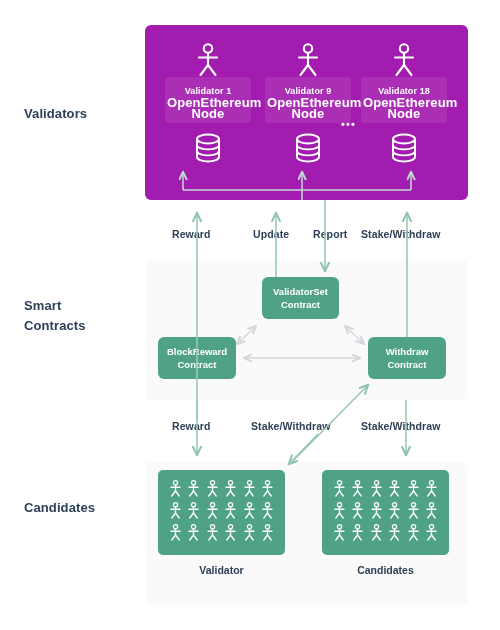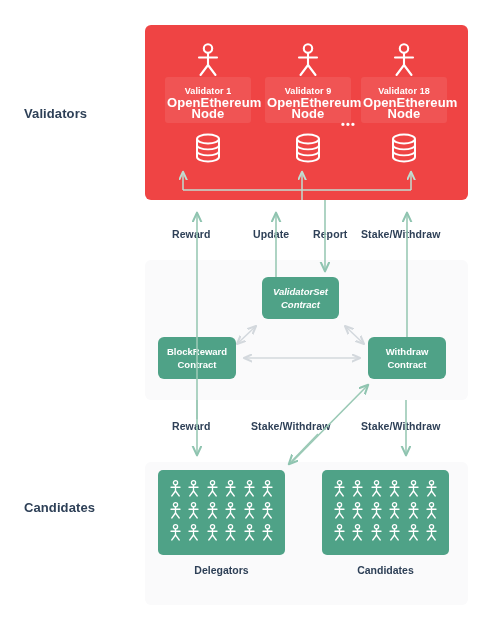--- a/index.html
+++ b/index.html
@@ -39,21 +39,21 @@
   #label-candidates { top: 498px; }
 
   
   .panel {
     position: absolute;
     box-sizing: border-box;
   }
   #validators-panel {
     left: 145px; top: 25px;
     width: 323px; height: 175px;
-    background: #ef4444;
+    background: #a21caf;
     border-radius: 6px;
   }
   #contracts-panel {
     left: 145px; top: 260px;
     width: 323px; height: 140px;
     background: #FAFAFB;
     border-radius: 6px;
   }
   #candidates-panel {
     left: 145px; top: 462px;
@@ -116,21 +116,21 @@
     color: #ffffff;
     font-size: 9.5px;
     font-weight: 700;
     line-height: 13px;
     text-align: center;
     display: flex;
     align-items: center;
     justify-content: center;
     box-sizing: border-box;
   }
-  #box-validatorset { left: 262px; top: 277px; width: 77px; height: 42px; font-style: italic; }
+  #box-validatorset { left: 262px; top: 277px; width: 77px; height: 42px; }
   #box-blockreward  { left: 158px; top: 337px; width: 78px; height: 42px; }
   #box-staking      { left: 368px; top: 337px; width: 78px; height: 42px; }
   .contract-box span { display: block; }
 
   
   .people-group {
     position: absolute;
     background: #4FA287;
     border-radius: 5px;
     box-sizing: border-box;
@@ -184,20 +184,24 @@
     pointer-events: none;
   }
 </style>
 </head>
 <body>
 
 <div id="diagram">
 
   <div class="row-label" id="label-validators">
     <div>Validators</div>
+  </div>
+  <div class="row-label" id="label-contracts">
+    <div>Smart</div>
+    <div>Contracts</div>
   </div>
   <div class="row-label" id="label-candidates">
     <div>Candidates</div>
   </div>
 
   <div class="panel" id="validators-panel">
 
     <div class="validator-col" id="vcol-0">
       <svg class="person-icon" width="26" height="34" viewBox="0 0 26 34">
         <circle cx="13" cy="5.5" r="4.2" fill="none" stroke="#ffffff" stroke-width="2.1"></circle>
@@ -407,21 +411,21 @@
           </svg></span>
         <span><svg width="13" height="17" viewBox="0 0 26 34">
             <circle cx="13" cy="5.5" r="4.2" fill="none" stroke="#ffffff" stroke-width="2.6"></circle>
             <line x1="13" y1="10.5" x2="13" y2="23" stroke="#ffffff" stroke-width="2.6" stroke-linecap="round"></line>
             <line x1="4" y1="14.5" x2="22" y2="14.5" stroke="#ffffff" stroke-width="2.6" stroke-linecap="round"></line>
             <line x1="13" y1="22" x2="5.5" y2="32" stroke="#ffffff" stroke-width="2.6" stroke-linecap="round"></line>
             <line x1="13" y1="22" x2="20.5" y2="32" stroke="#ffffff" stroke-width="2.6" stroke-linecap="round"></line>
           </svg></span>
       </div>
   </div>
-  <div class="group-caption" id="caption-delegators">Delegators</div>
+  <div class="group-caption" id="caption-delegators">Validator</div>
 
   <div class="people-group" id="group-candidates">
     <div class="people-grid" id="grid-candidates" style="grid-template-columns: repeat(6, 1fr); grid-template-rows: repeat(3, 1fr);">
         <span><svg width="13" height="17" viewBox="0 0 26 34">
             <circle cx="13" cy="5.5" r="4.2" fill="none" stroke="#ffffff" stroke-width="2.6"></circle>
             <line x1="13" y1="10.5" x2="13" y2="23" stroke="#ffffff" stroke-width="2.6" stroke-linecap="round"></line>
             <line x1="4" y1="14.5" x2="22" y2="14.5" stroke="#ffffff" stroke-width="2.6" stroke-linecap="round"></line>
             <line x1="13" y1="22" x2="5.5" y2="32" stroke="#ffffff" stroke-width="2.6" stroke-linecap="round"></line>
             <line x1="13" y1="22" x2="20.5" y2="32" stroke="#ffffff" stroke-width="2.6" stroke-linecap="round"></line>
           </svg></span>

